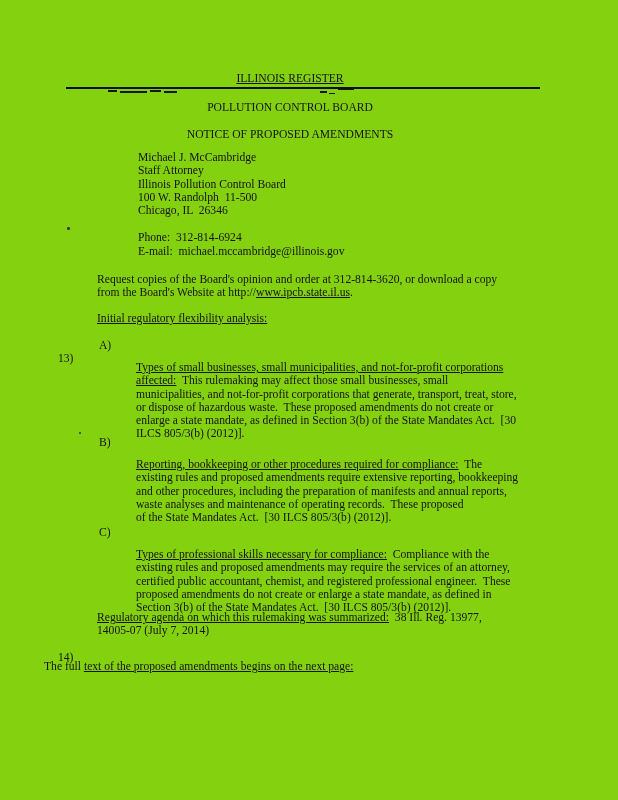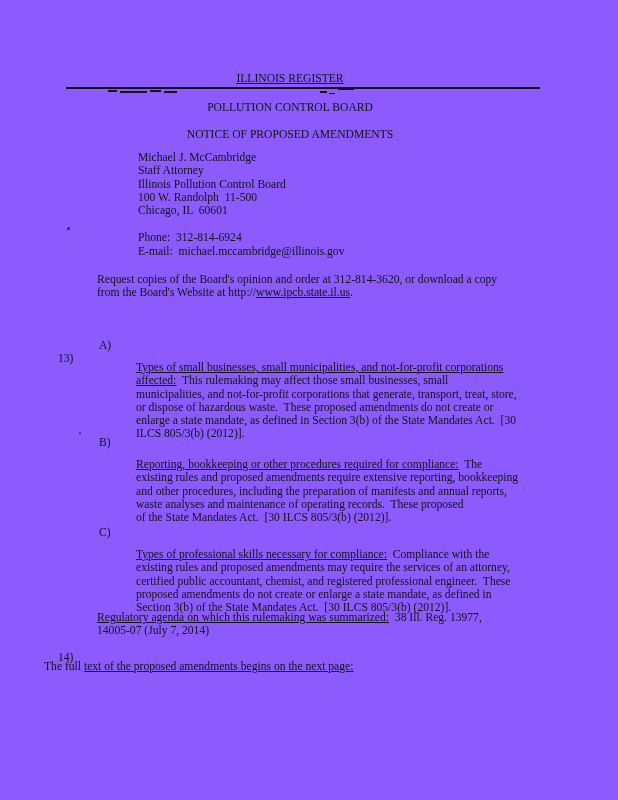--- a/index.html
+++ b/index.html
@@ -1,19 +1,19 @@
 <!DOCTYPE html>
 <html><head>
 <meta charset="utf-8">
 <style>
   html,body{margin:0;padding:0;background:#ffffff;}
   .sheet{
     position:relative;
     width:618px;height:800px;
-    background:#8b5cf6;
+    background:#84cc16;
     font-family:"Liberation Serif","DejaVu Serif",serif;
     color:#1a1a1a;
     filter:blur(0.26px) contrast(1.06);
     overflow:hidden;
   }
   .abs{position:absolute;}
   .line{white-space:pre;font-size:11.6px;line-height:13.3px;}
   .u{text-decoration:underline;text-decoration-thickness:1px;}
   .center-col{left:60px;width:460px;text-align:center;}
   .rule{background:#151515;height:1.6px;}
@@ -44,32 +44,33 @@
   <div class="mark" style="left:329px;top:92.5px;width:6px;height:1.3px"></div>
 
   <div class="abs center-col line" style="top:101px">POLLUTION CONTROL BOARD</div>
   <div class="abs center-col line" style="top:128px">NOTICE OF PROPOSED AMENDMENTS</div>
 
   <div class="abs" style="left:138px;top:151px">
       <div class="line"><span>Michael J. McCambridge</span></div>
       <div class="line"><span>Staff Attorney</span></div>
       <div class="line"><span>Illinois Pollution Control Board</span></div>
       <div class="line"><span>100 W. Randolph  11-500</span></div>
-      <div class="line"><span>Chicago, IL  60601</span></div>
+      <div class="line"><span>Chicago, IL  26346</span></div>
     </div>
   <div class="dot" style="left:67px;top:227px;width:2.5px;height:2.5px"></div>
   <div class="abs line" style="left:138px;top:231px">Phone:  312-814-6924</div>
   <div class="abs line" style="left:138px;top:244.5px">E-mail:  michael.mccambridge@illinois.gov</div>
 
   <div class="abs" style="left:97px;top:273px">
       <div class="line"><span>Request copies of the Board's opinion and order at 312-814-3620, or download a copy</span></div>
       <div class="line"><span>from the Board's Website at http://</span><span class="u">www.ipcb.state.il.us</span><span>.</span></div>
     </div>
 
   <div class="abs num-col line" style="top:312px">13)</div>
+  <div class="abs lvl1 line" style="top:312px"><span class="u">Initial regulatory flexibility analysis:</span></div>
 
   <div class="abs letter-col line" style="top:339px">A)</div>
   <div class="abs lvl2" style="top:339px">
       <div class="line"><span class="u">Types of small businesses, small municipalities, and not-for-profit corporations</span></div>
       <div class="line"><span class="u">affected:</span><span>  This rulemaking may affect those small businesses, small</span></div>
       <div class="line"><span>municipalities, and not-for-profit corporations that generate, transport, treat, store,</span></div>
       <div class="line"><span>or dispose of hazardous waste.  These proposed amendments do not create or</span></div>
       <div class="line"><span>enlarge a state mandate, as defined in Section 3(b) of the State Mandates Act.  [30</span></div>
       <div class="line"><span>ILCS 805/3(b) (2012)].</span></div>
     </div>

